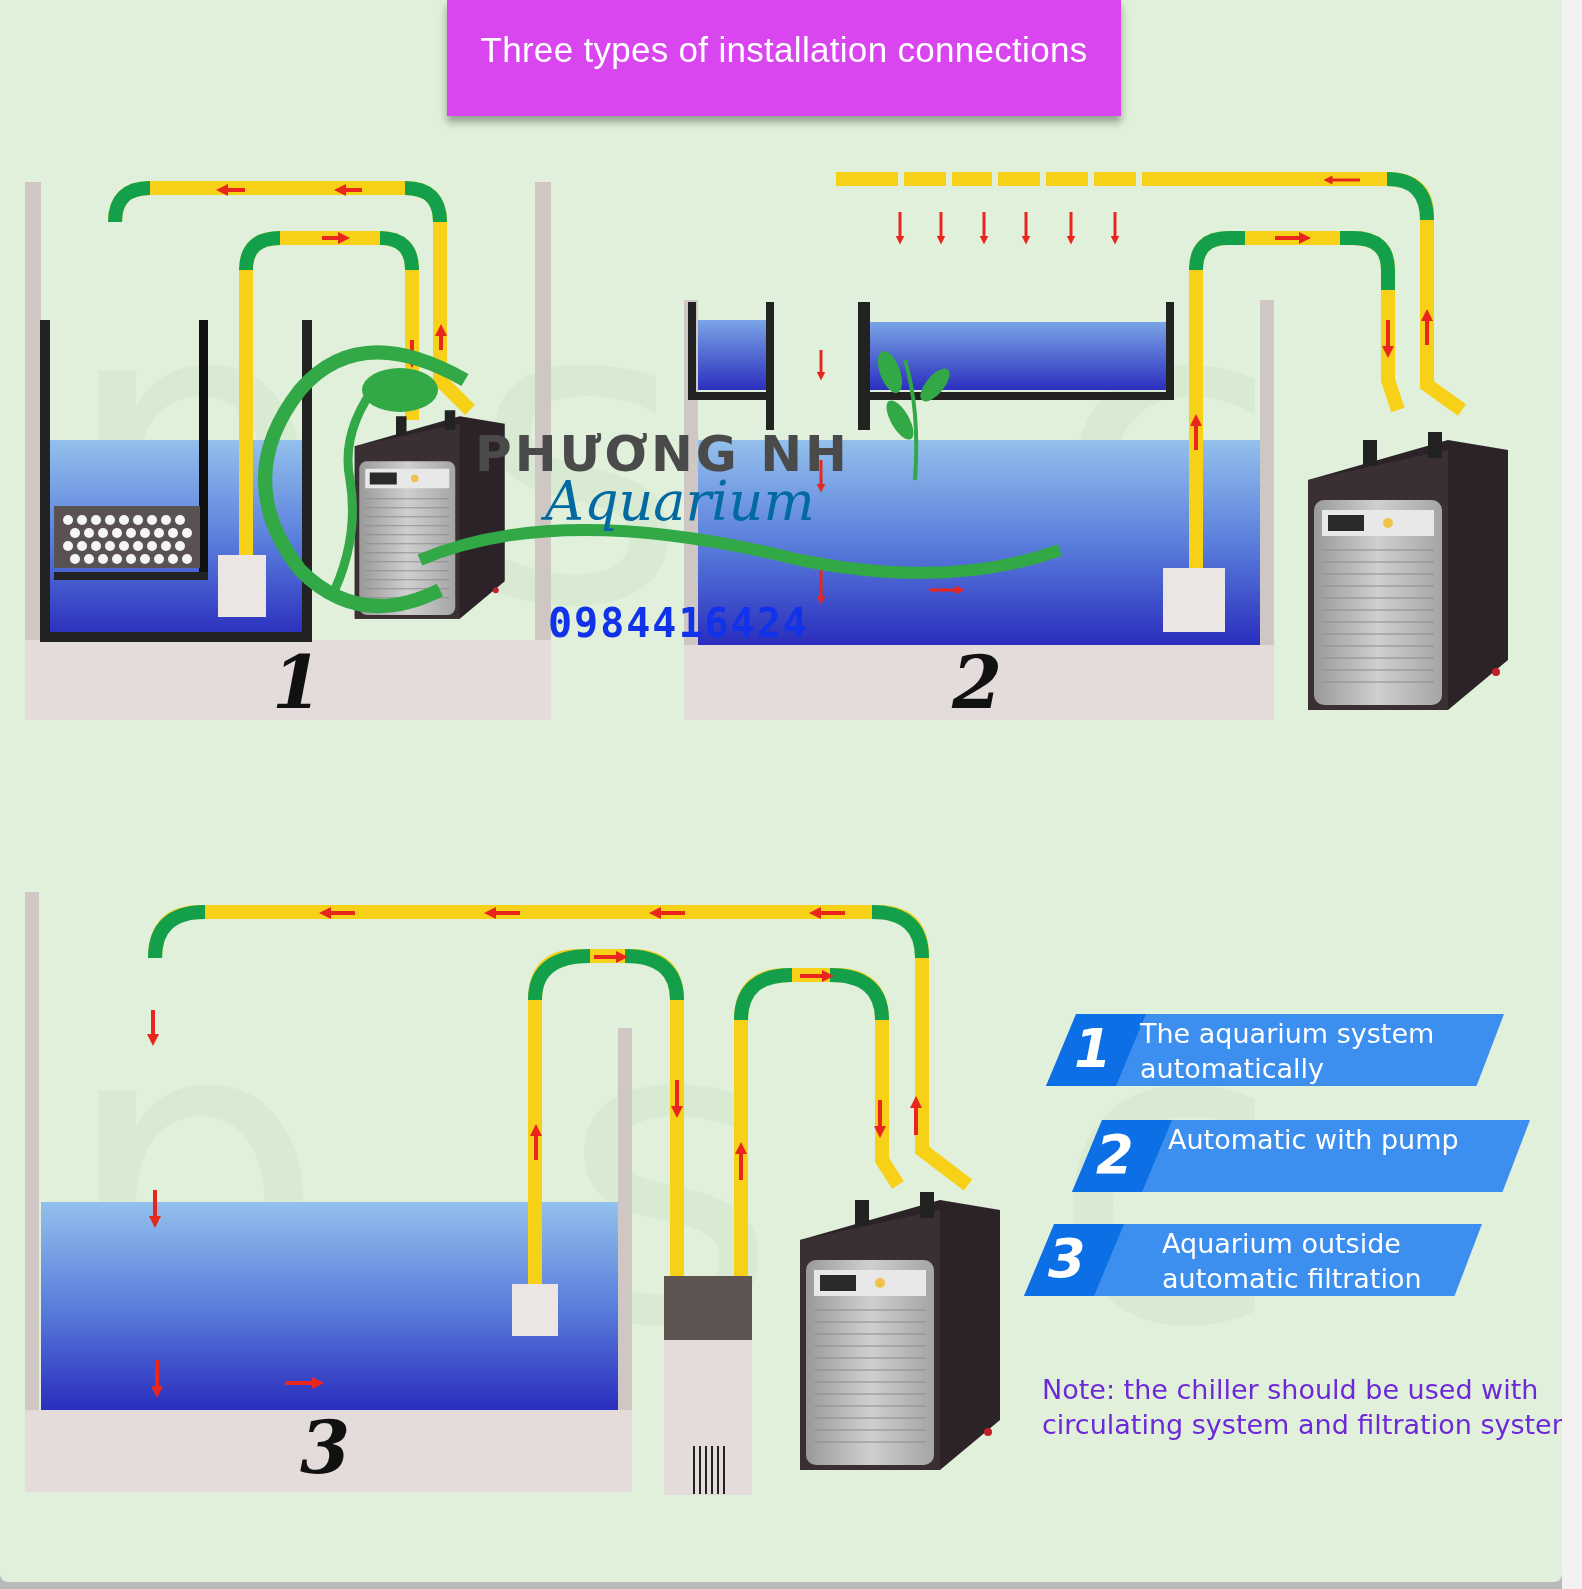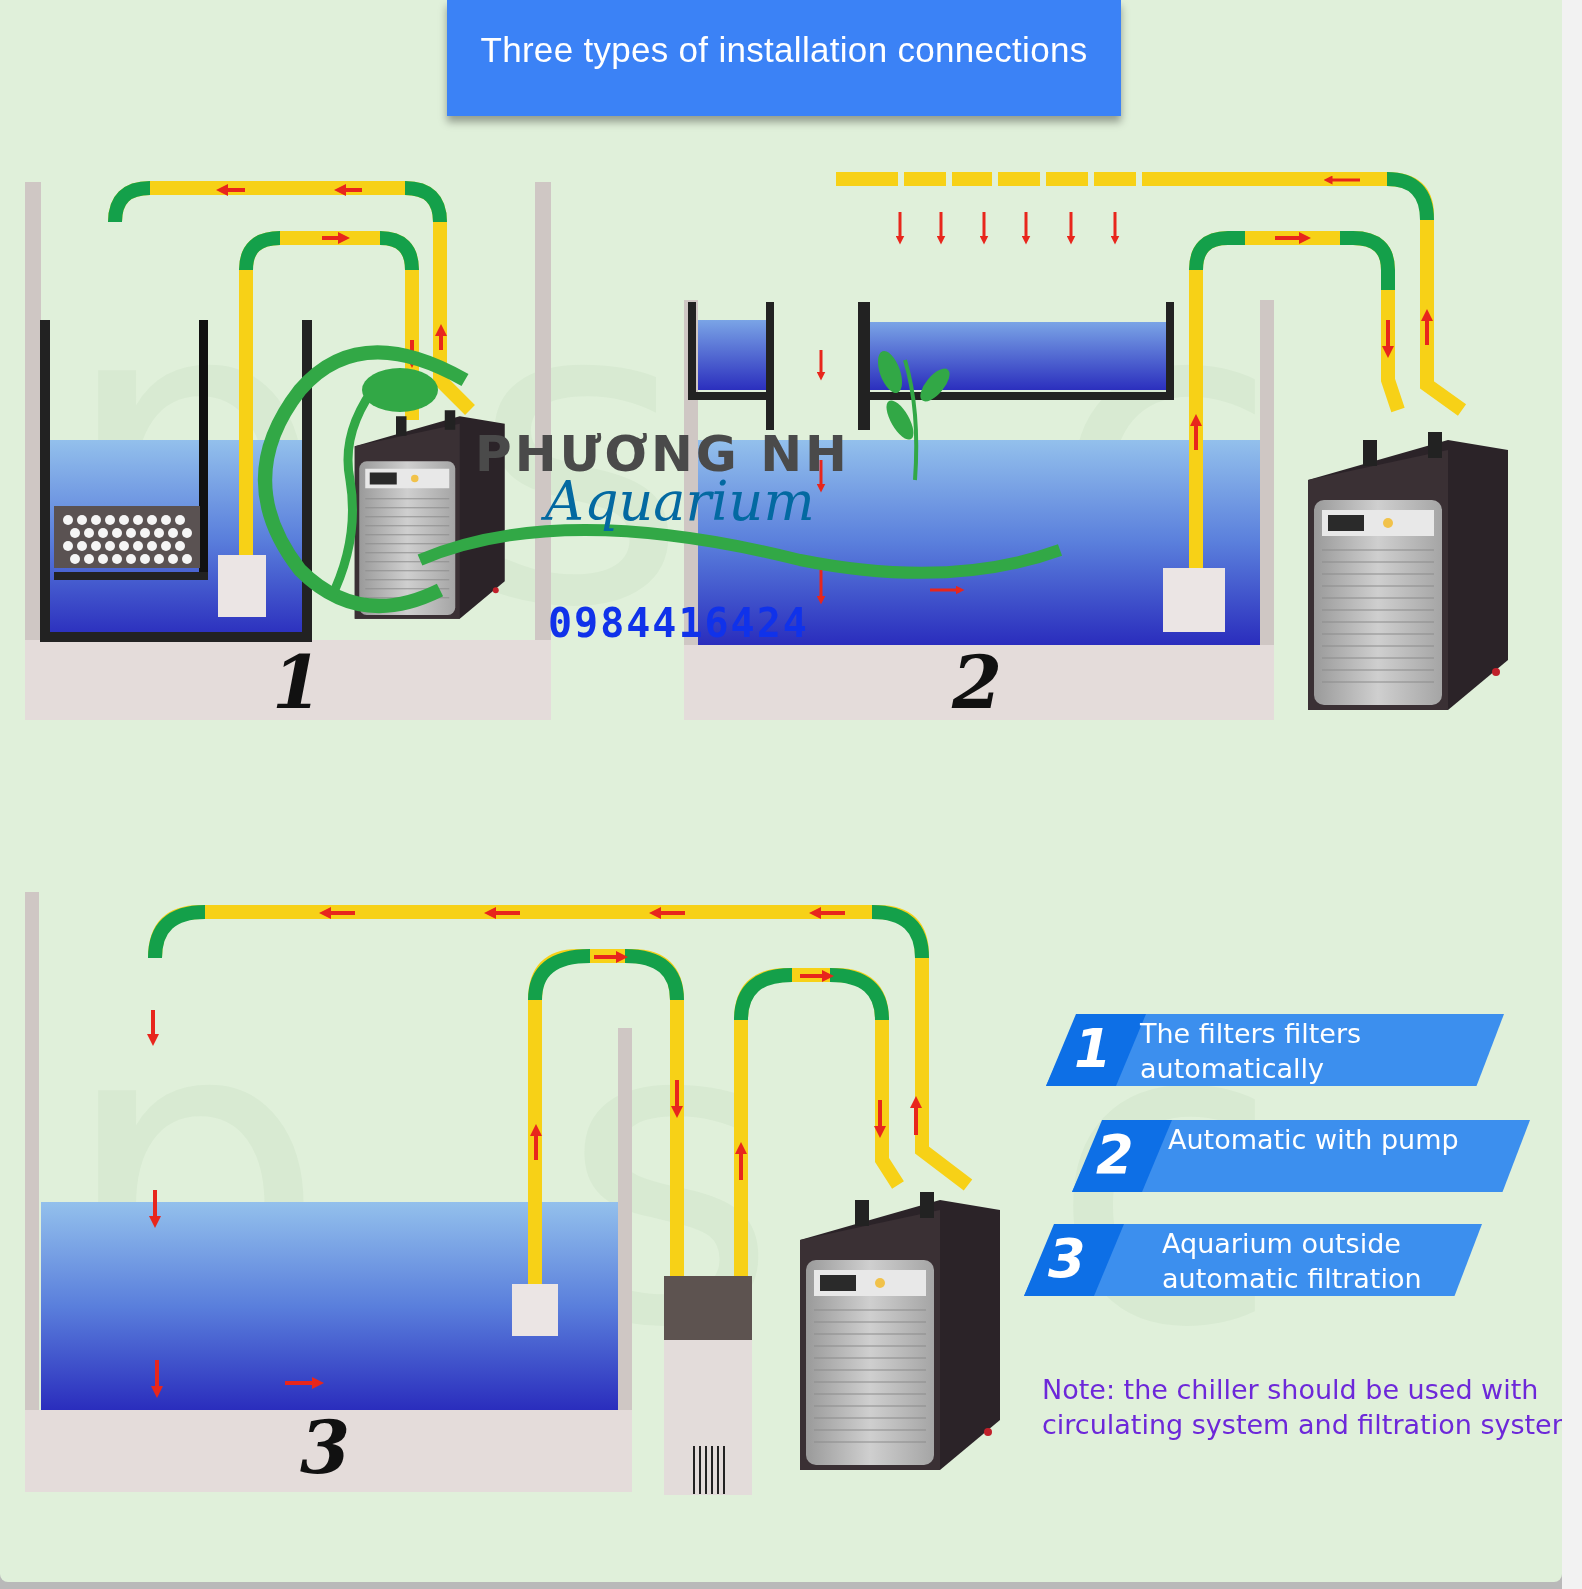--- a/index.html
+++ b/index.html
@@ -1,19 +1,19 @@
 <!DOCTYPE html>
 <html><head>
 <meta charset="utf-8">
 <style>
   html,body{margin:0;padding:0;}
   body{width:1582px;height:1589px;background:#b9b9b9;position:relative;overflow:hidden;font-family:"DejaVu Sans",sans-serif;}
   #canvas{position:absolute;left:0;top:0;width:1562px;height:1582px;background:#e0f0da;border-radius:0 0 8px 8px;overflow:hidden;}
   #canvas-right-strip{position:absolute;left:1562px;top:0;width:20px;height:1589px;background:#f2f2f2;}
-  #title-banner{position:absolute;left:447px;top:0;width:674px;height:116px;background:#3b82f6;box-shadow:0 6px 8px rgba(0,0,0,0.35);}
+  #title-banner{position:absolute;left:447px;top:0;width:674px;height:116px;background:#d946ef;box-shadow:0 6px 8px rgba(0,0,0,0.35);}
   #title-text{position:absolute;left:0;right:0;top:30px;text-align:center;color:#fff;font-family:"Liberation Sans",sans-serif;font-size:35px;letter-spacing:0.3px;}
   svg#diagram{position:absolute;left:0;top:0;}
   .legend-item{position:absolute;height:72px;}
   .legend-item .bar{position:absolute;inset:0;background:#3c8fee;clip-path:polygon(7% 0,100% 0,94% 100%,0 100%);}
   .legend-item .num-box{position:absolute;left:0;top:0;width:100px;height:72px;background:#0d6fe6;clip-path:polygon(30% 0,100% 0,70% 100%,0 100%);}
   .legend-item .num{position:absolute;top:4px;color:#fff;font-family:"DejaVu Sans",sans-serif;font-weight:bold;font-style:italic;font-size:54px;line-height:62px;}
   .legend-item .txt{position:absolute;top:2px;color:#fff;font-family:"DejaVu Sans",sans-serif;font-size:27px;line-height:35px;}
   #note{position:absolute;left:1042px;top:1372px;color:#6d28d9;font-family:"DejaVu Sans",sans-serif;font-size:27px;line-height:35px;white-space:nowrap;}
   #brand-name{position:absolute;left:475px;top:425px;color:#4a4a4a;font-family:"DejaVu Sans",sans-serif;font-weight:bold;font-size:50px;letter-spacing:3px;}
   #brand-sub{position:absolute;left:545px;top:470px;color:#0369a1;font-family:"DejaVu Serif",serif;font-style:italic;font-size:54px;}
@@ -278,21 +278,21 @@
 
   <div id="brand-name">PHƯƠNG NH</div>
   <div id="brand-sub">Aquarium</div>
   <div id="phone">0984416424</div>
 
   <div class="legend-item" style="left:1046px;top:1014px;width:458px;">
     <div class="bar"></div>
     <div class="num-box"></div>
     <div class="num" style="left:28px;">1</div>
     <div class="txt" style="left:94px;">
-      <div>The filters filters</div>
+      <div>The aquarium system</div>
         <div>automatically</div>
     </div>
   </div>
   <div class="legend-item" style="left:1072px;top:1120px;width:458px;">
     <div class="bar"></div>
     <div class="num-box"></div>
     <div class="num" style="left:24px;">2</div>
     <div class="txt" style="left:96px;">
       <div>Automatic with pump</div>
     </div>

